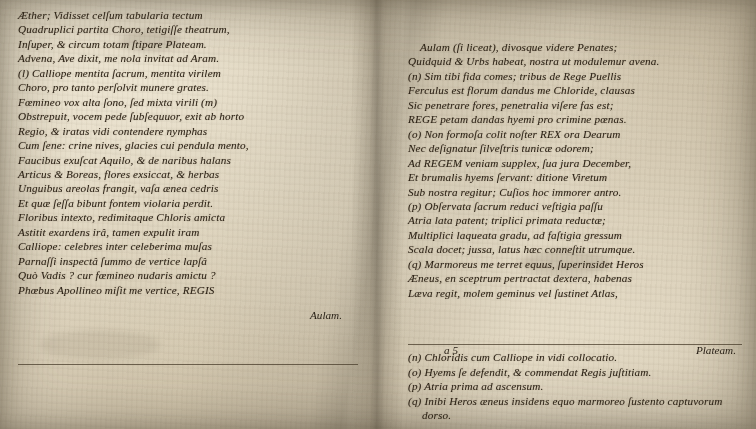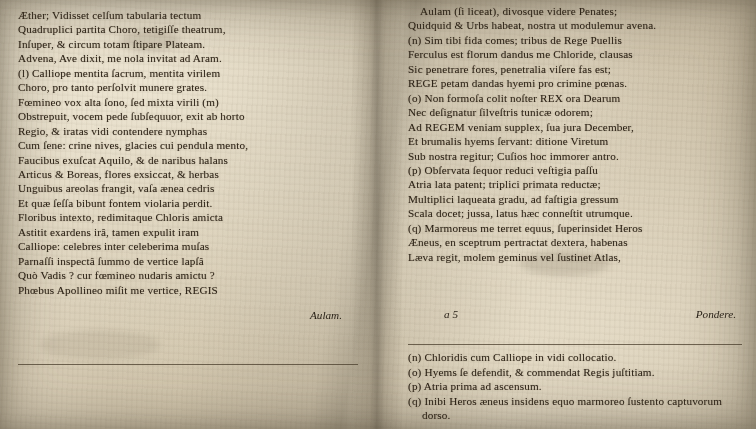--- a/index.html
+++ b/index.html
@@ -56,28 +56,29 @@
 
   .col {
     position: absolute;
     top: 0;
     color: #2a2218;
   }
   .col-left { left: 18px; width: 330px; }
   .col-right { left: 408px; width: 334px; }
 
   .line {
+    font-style: italic;
     font-size: 11.2px;
     line-height: 14.45px;
     white-space: pre;
     letter-spacing: 0.15px;
     color: #2e2418;
     text-shadow: 0 0 1px rgba(70,55,35,0.35);
   }
-  .indent1 { padding-left: 12px; }
+  .indent1 { padding-left: 12px; margin-top: 36px; }
 
   .catchword {
     text-align: right;
     font-style: italic;
     font-size: 11.2px;
     padding-right: 6px;
     margin-top: 12px;
   }
   .sig-row {
     display: flex;
@@ -161,30 +162,30 @@
       <div class="line">Quidquid &amp; Urbs habeat, nostra ut modulemur avena.</div>
       <div class="line">(n) Sim tibi fida comes; tribus de Rege Puellis</div>
       <div class="line">Ferculus est florum dandus me Chloride, clausas</div>
       <div class="line">Sic penetrare fores, penetralia viſere fas est;</div>
       <div class="line">REGE petam dandas hyemi pro crimine pœnas.</div>
       <div class="line">(o) Non formoſa colit noſter REX ora Dearum</div>
       <div class="line">Nec deſignatur ſilveſtris tunicæ odorem;</div>
       <div class="line">Ad REGEM veniam supplex, ſua jura December,</div>
       <div class="line">Et brumalis hyems ſervant: ditione Viretum</div>
       <div class="line">Sub nostra regitur; Cuſios hoc immorer antro.</div>
-      <div class="line">(p) Obſervata ſequor reduci veſtigia paſſu</div>
+      <div class="line">(p) Obſervata ſacrum reduci veſtigia paſſu</div>
       <div class="line">Atria lata patent; triplici primata reductæ;</div>
       <div class="line">Multiplici laqueata gradu, ad faſtigia gressum</div>
       <div class="line">Scala docet; jussa, latus hæc conneſtit utrumque.</div>
       <div class="line">(q) Marmoreus me terret equus, ſuperinsidet Heros</div>
       <div class="line">Æneus, en sceptrum pertractat dextera, habenas</div>
       <div class="line">Læva regit, molem geminus vel ſustinet Atlas,</div>
       <div class="sig-row">
         <span>a 5</span>
-        <span>Pondere.</span>
+        <span>Plateam.</span>
       </div>
     </div>
 
     <div class="right-foot footnotes">
       <div class="rule"></div>
       <div class="line hang">(n) Chloridis cum Calliope in vidi collocatio.</div>
       <div class="line hang">(o) Hyems ſe defendit, &amp; commendat Regis juſtitiam.</div>
       <div class="line hang">(p) Atria prima ad ascensum.</div>
       <div class="line hang">(q) Inibi Heros æneus insidens equo marmoreo ſustento captuvorum dorso.</div>
     </div>

